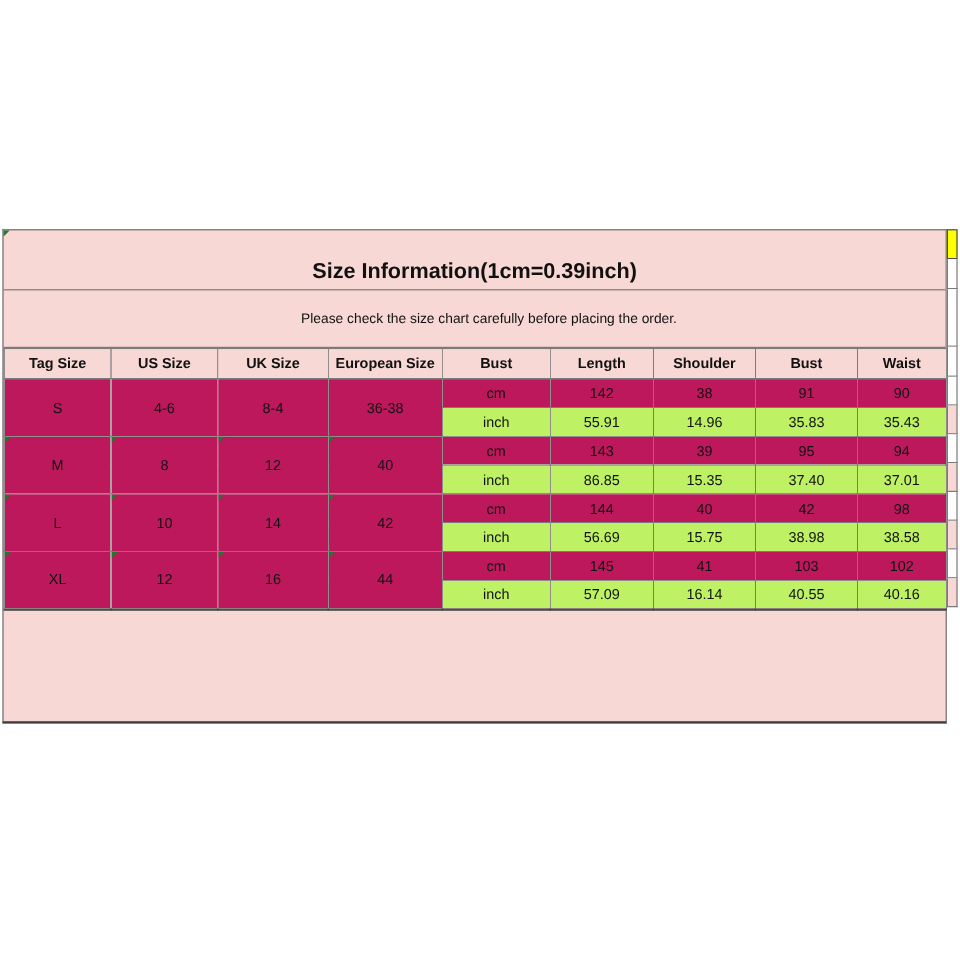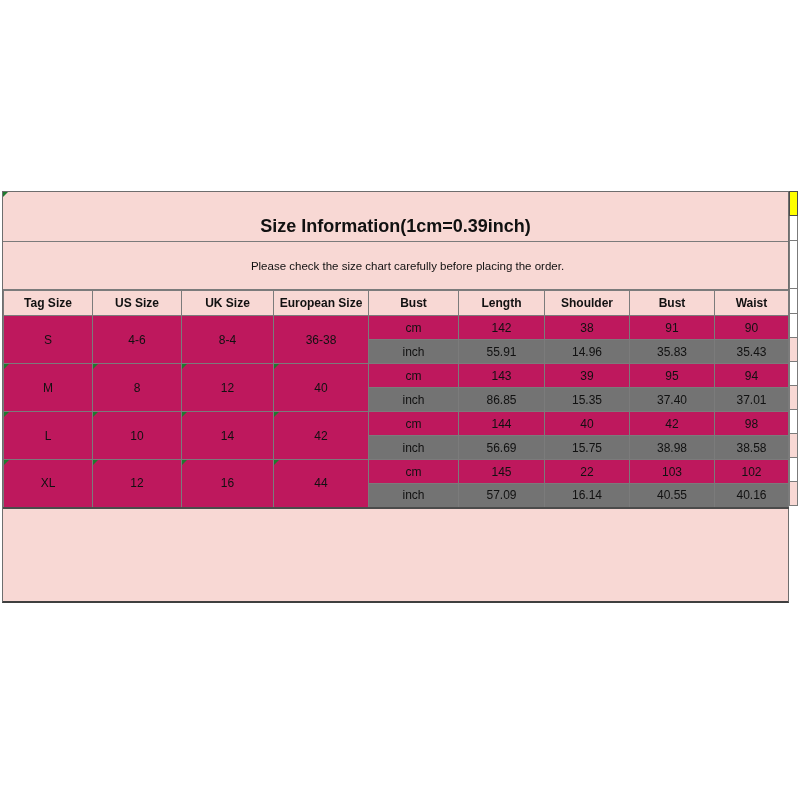--- a/index.html
+++ b/index.html
@@ -67,21 +67,21 @@
   }
   table.size-table tr.hdr { height: 25px; padding-left: 25px; }
   table.size-table tr.hdr th {
     background: #f8d8d4;
     font-size: 12px;
     font-weight: bold;
   }
   table.size-table tr.cm-row,
   table.size-table tr.inch-row { height: 24px; }
   table.size-table tr.cm-row td { background: #be185d; font-size: 12px; font-weight: normal; }
-  table.size-table tr.inch-row td { background: #737373; font-size: 12px; font-weight: normal; }
+  table.size-table tr.inch-row td { background: #bef264; font-size: 12px; font-weight: normal; }
   table.size-table td.tag {
     background: #ffffff;
     font-size: 13px;
     font-weight: bold;
   }
   .gm {
     position: absolute;
     left: 0;
     top: 0;
     width: 0;
@@ -213,21 +213,21 @@
         <td>38.58</td>
       </tr>
 
       <tr class="cm-row">
         <td class="tag" rowspan="2"><i class="gm"></i><span>XL</span></td>
         <td class="tag" rowspan="2"><i class="gm"></i><span>12</span></td>
         <td class="tag" rowspan="2"><i class="gm"></i><span>16</span></td>
         <td class="tag" rowspan="2"><i class="gm"></i><span>44</span></td>
         <td>cm</td>
         <td>145</td>
-        <td>22</td>
+        <td>41</td>
         <td>103</td>
         <td>102</td>
       </tr>
       <tr class="inch-row">
         <td>inch</td>
         <td>57.09</td>
         <td>16.14</td>
         <td>40.55</td>
         <td>40.16</td>
       </tr>

